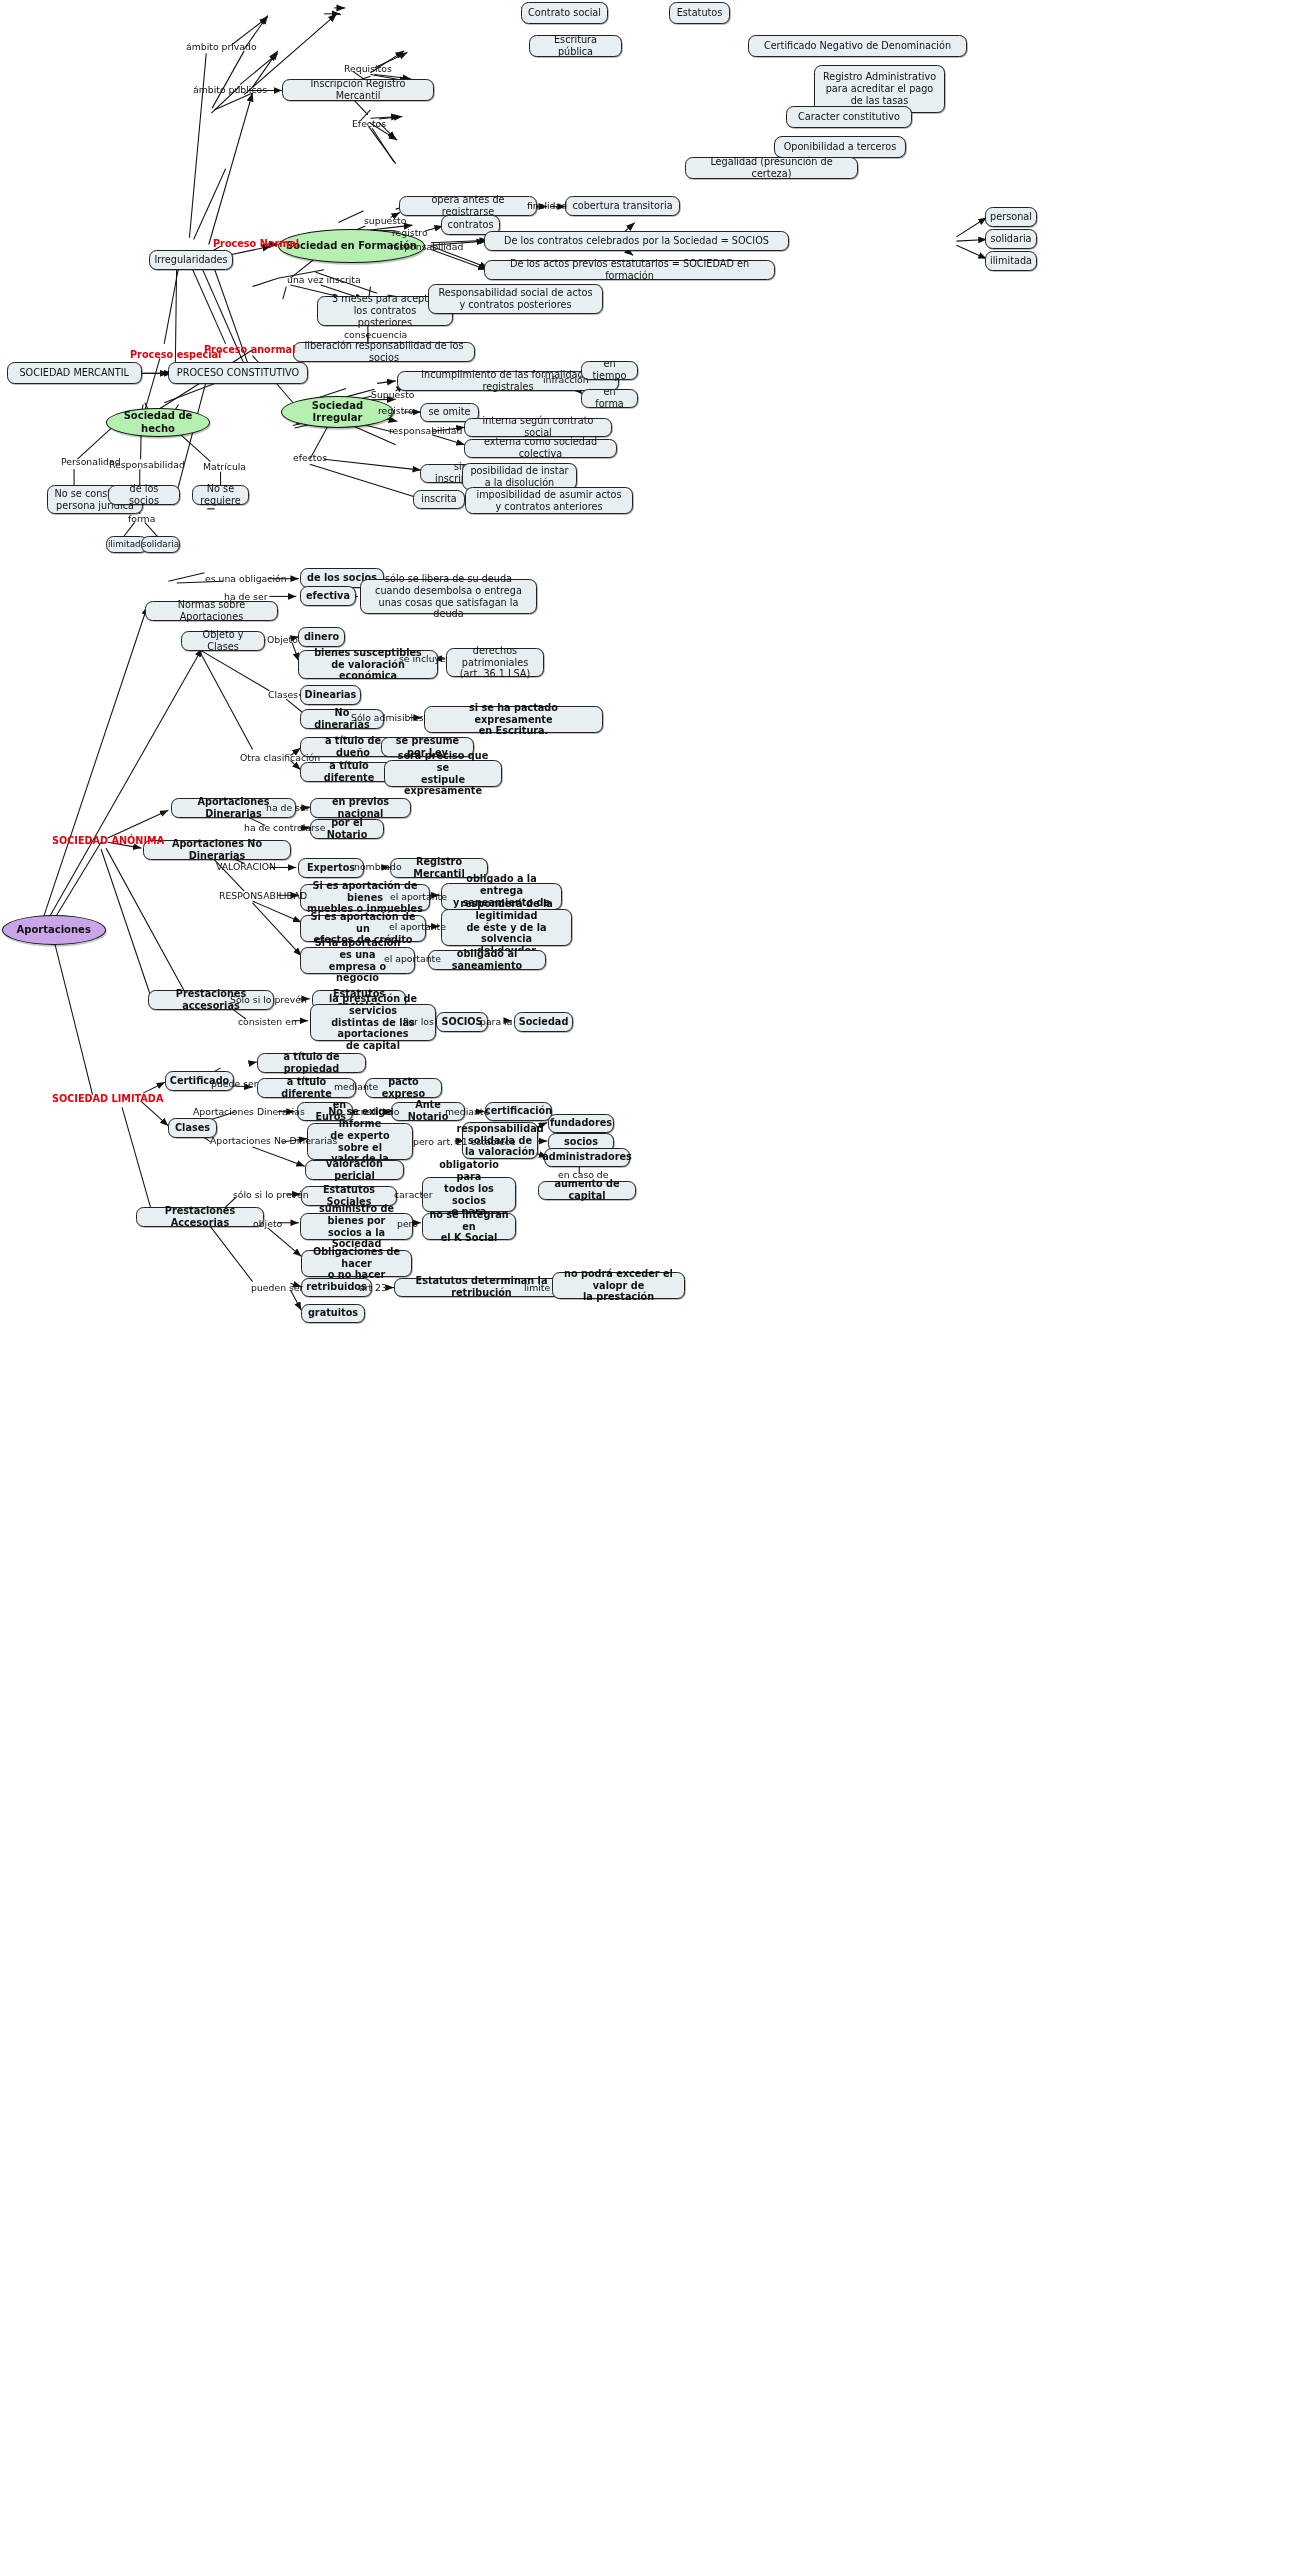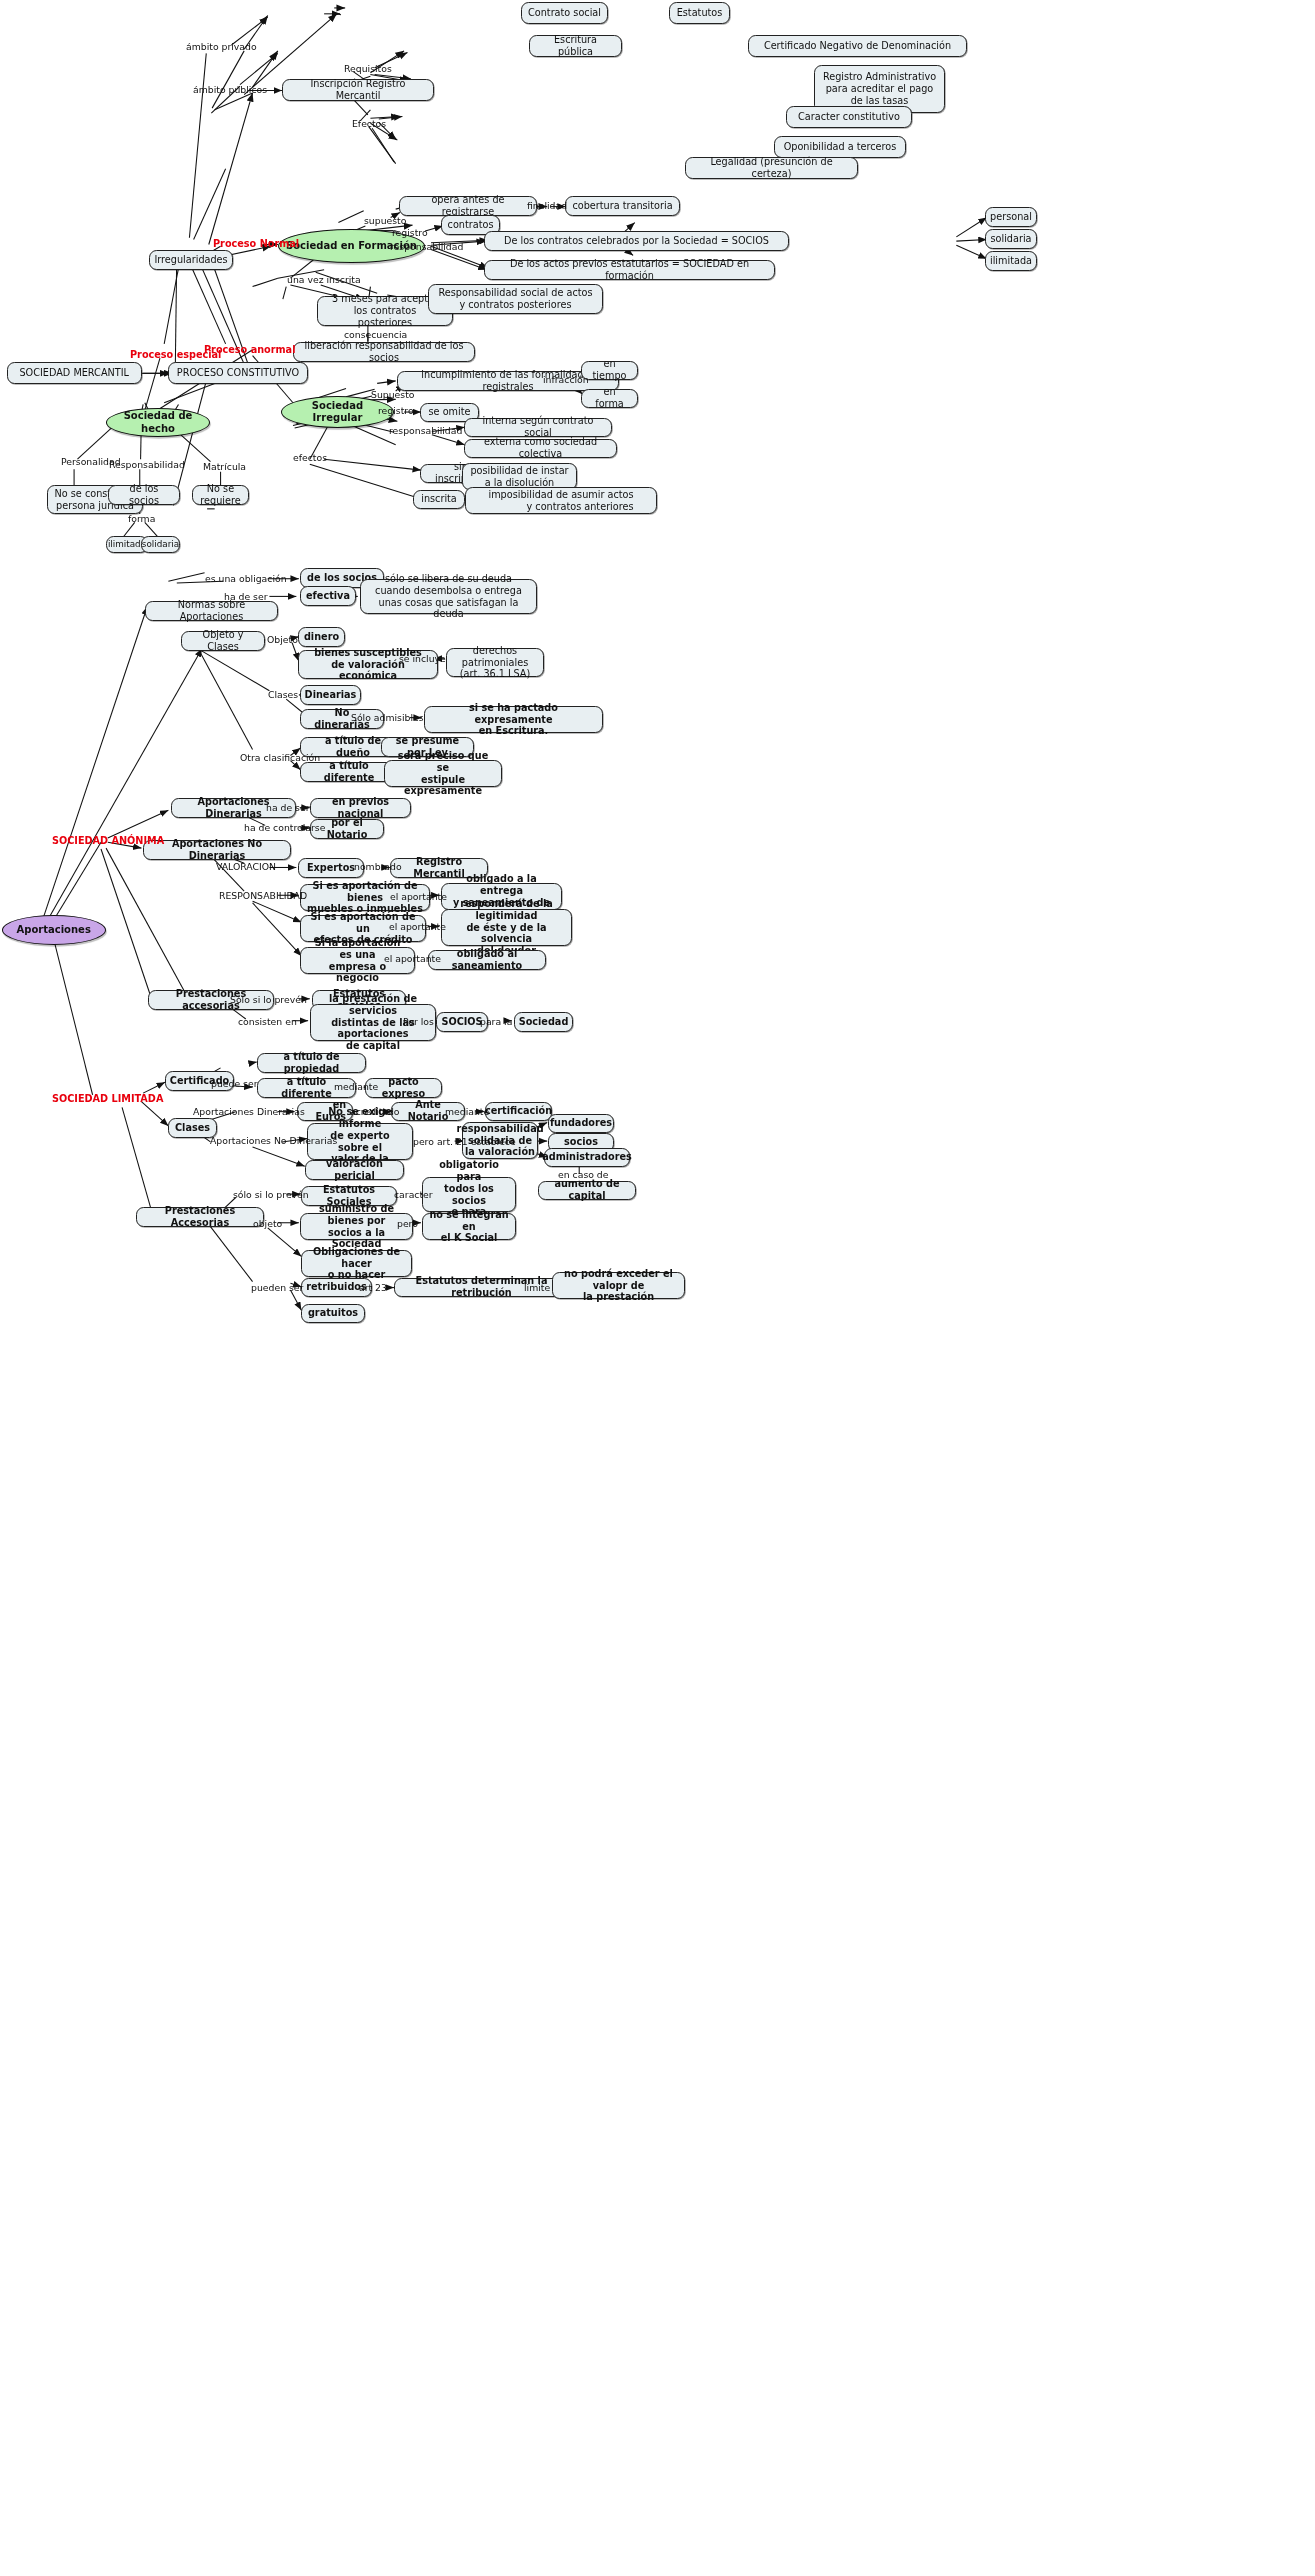--- a/index.html
+++ b/index.html
@@ -378,21 +378,21 @@
   <div class="node" style="left:327px;top:230px;width:74px;height:22px;">Formalidades</div>
   <div class="node" style="left:521px;top:1.7px;width:87px;height:22px;">Contrato social</div>
   <div class="node" style="left:669px;top:1.7px;width:61px;height:22px;">Estatutos</div>
   <div class="node" style="left:529px;top:35px;width:93px;height:22px;">Escritura pública</div>
   <div class="node" style="left:282px;top:79px;width:152px;height:22px;">Inscripción Registro Mercantil</div>
   <div class="node" style="left:748px;top:35px;width:219px;height:22px;">Certificado Negativo de Denominación</div>
   <div class="node multiline" style="left:814px;top:65px;width:131px;height:48px;white-space:pre-line;">Registro Administrativo
 para acreditar el pago
 de las tasas</div>
   <div class="node" style="left:786px;top:106px;width:126px;height:22px;">Caracter constitutivo</div>
-  <div class="node" style="left:774px;top:136px;width:132px;height:22px;">Oponibilidad a terceros</div>
+  <div class="node" style="left:774px;top:136px;width:132px;height:22px;border-radius:8px;">Oponibilidad a terceros</div>
   <div class="node" style="left:685px;top:157px;width:173px;height:22px;">Legalidad (presunción de certeza)</div>
 
   <div class="node" style="left:149px;top:250px;width:84px;height:20px;">Irregularidades</div>
 
   <div class="node oval" style="left:278px;top:229px;width:147px;height:34px;font-size:10px;">Sociedad en Formación</div>
   <div class="node" style="left:399px;top:196px;width:138px;height:20px;">opera antes de registrarse</div>
   <div class="node" style="left:565px;top:196px;width:115px;height:20px;">cobertura transitoria</div>
   <div class="node" style="left:441px;top:215px;width:59px;height:20px;">contratos</div>
   <div class="node" style="left:484px;top:231px;width:305px;height:20px;">De los contratos celebrados por la Sociedad = SOCIOS</div>
   <div class="node" style="left:484px;top:260px;width:291px;height:20px;">De los actos previos estatutarios = SOCIEDAD en formación</div>
@@ -410,21 +410,21 @@
   <div class="node" style="left:397px;top:371px;width:222px;height:20px;">incumplimiento de las formalidades registrales</div>
   <div class="node" style="left:581px;top:361px;width:57px;height:18.5px;">en tiempo</div>
   <div class="node" style="left:581px;top:389px;width:57px;height:18.5px;">en forma</div>
   <div class="node" style="left:420px;top:403px;width:59px;height:18.5px;">se omite</div>
   <div class="node" style="left:464px;top:418px;width:148px;height:18.5px;">interna según contrato social</div>
   <div class="node" style="left:464px;top:439px;width:153px;height:18.5px;">externa como sociedad colectiva</div>
   <div class="node" style="left:420px;top:464px;width:82px;height:18.5px;">sin inscripción</div>
   <div class="node" style="left:462px;top:463px;width:115px;height:27px;white-space:pre-line;">posibilidad de instar
 a la disolución</div>
   <div class="node" style="left:413px;top:490px;width:52px;height:18.5px;">inscrita</div>
-  <div class="node" style="left:465px;top:487px;width:192px;height:27px;white-space:pre-line;text-align:right;">imposibilidad de asumir actos
+  <div class="node" style="left:465px;top:487px;width:168px;height:27px;white-space:pre-line;">imposibilidad de asumir actos
 y contratos anteriores</div>
 
   <div class="node oval" style="left:106px;top:408px;width:104px;height:29px;font-size:10px;">Sociedad de hecho</div>
   <div class="node" style="left:47px;top:485px;width:96px;height:29px;white-space:pre-line;">No se constituye
 persona jurídica</div>
   <div class="node" style="left:108px;top:485px;width:72px;height:20px;">de los socios</div>
   <div class="node" style="left:192px;top:485px;width:57px;height:20px;">No se requiere</div>
   <div class="node" style="left:106px;top:536px;width:42px;height:17px;font-size:8.8px;">ilimitada</div>
   <div class="node" style="left:141px;top:536px;width:39px;height:17px;font-size:8.8px;">solidaria</div>
 

